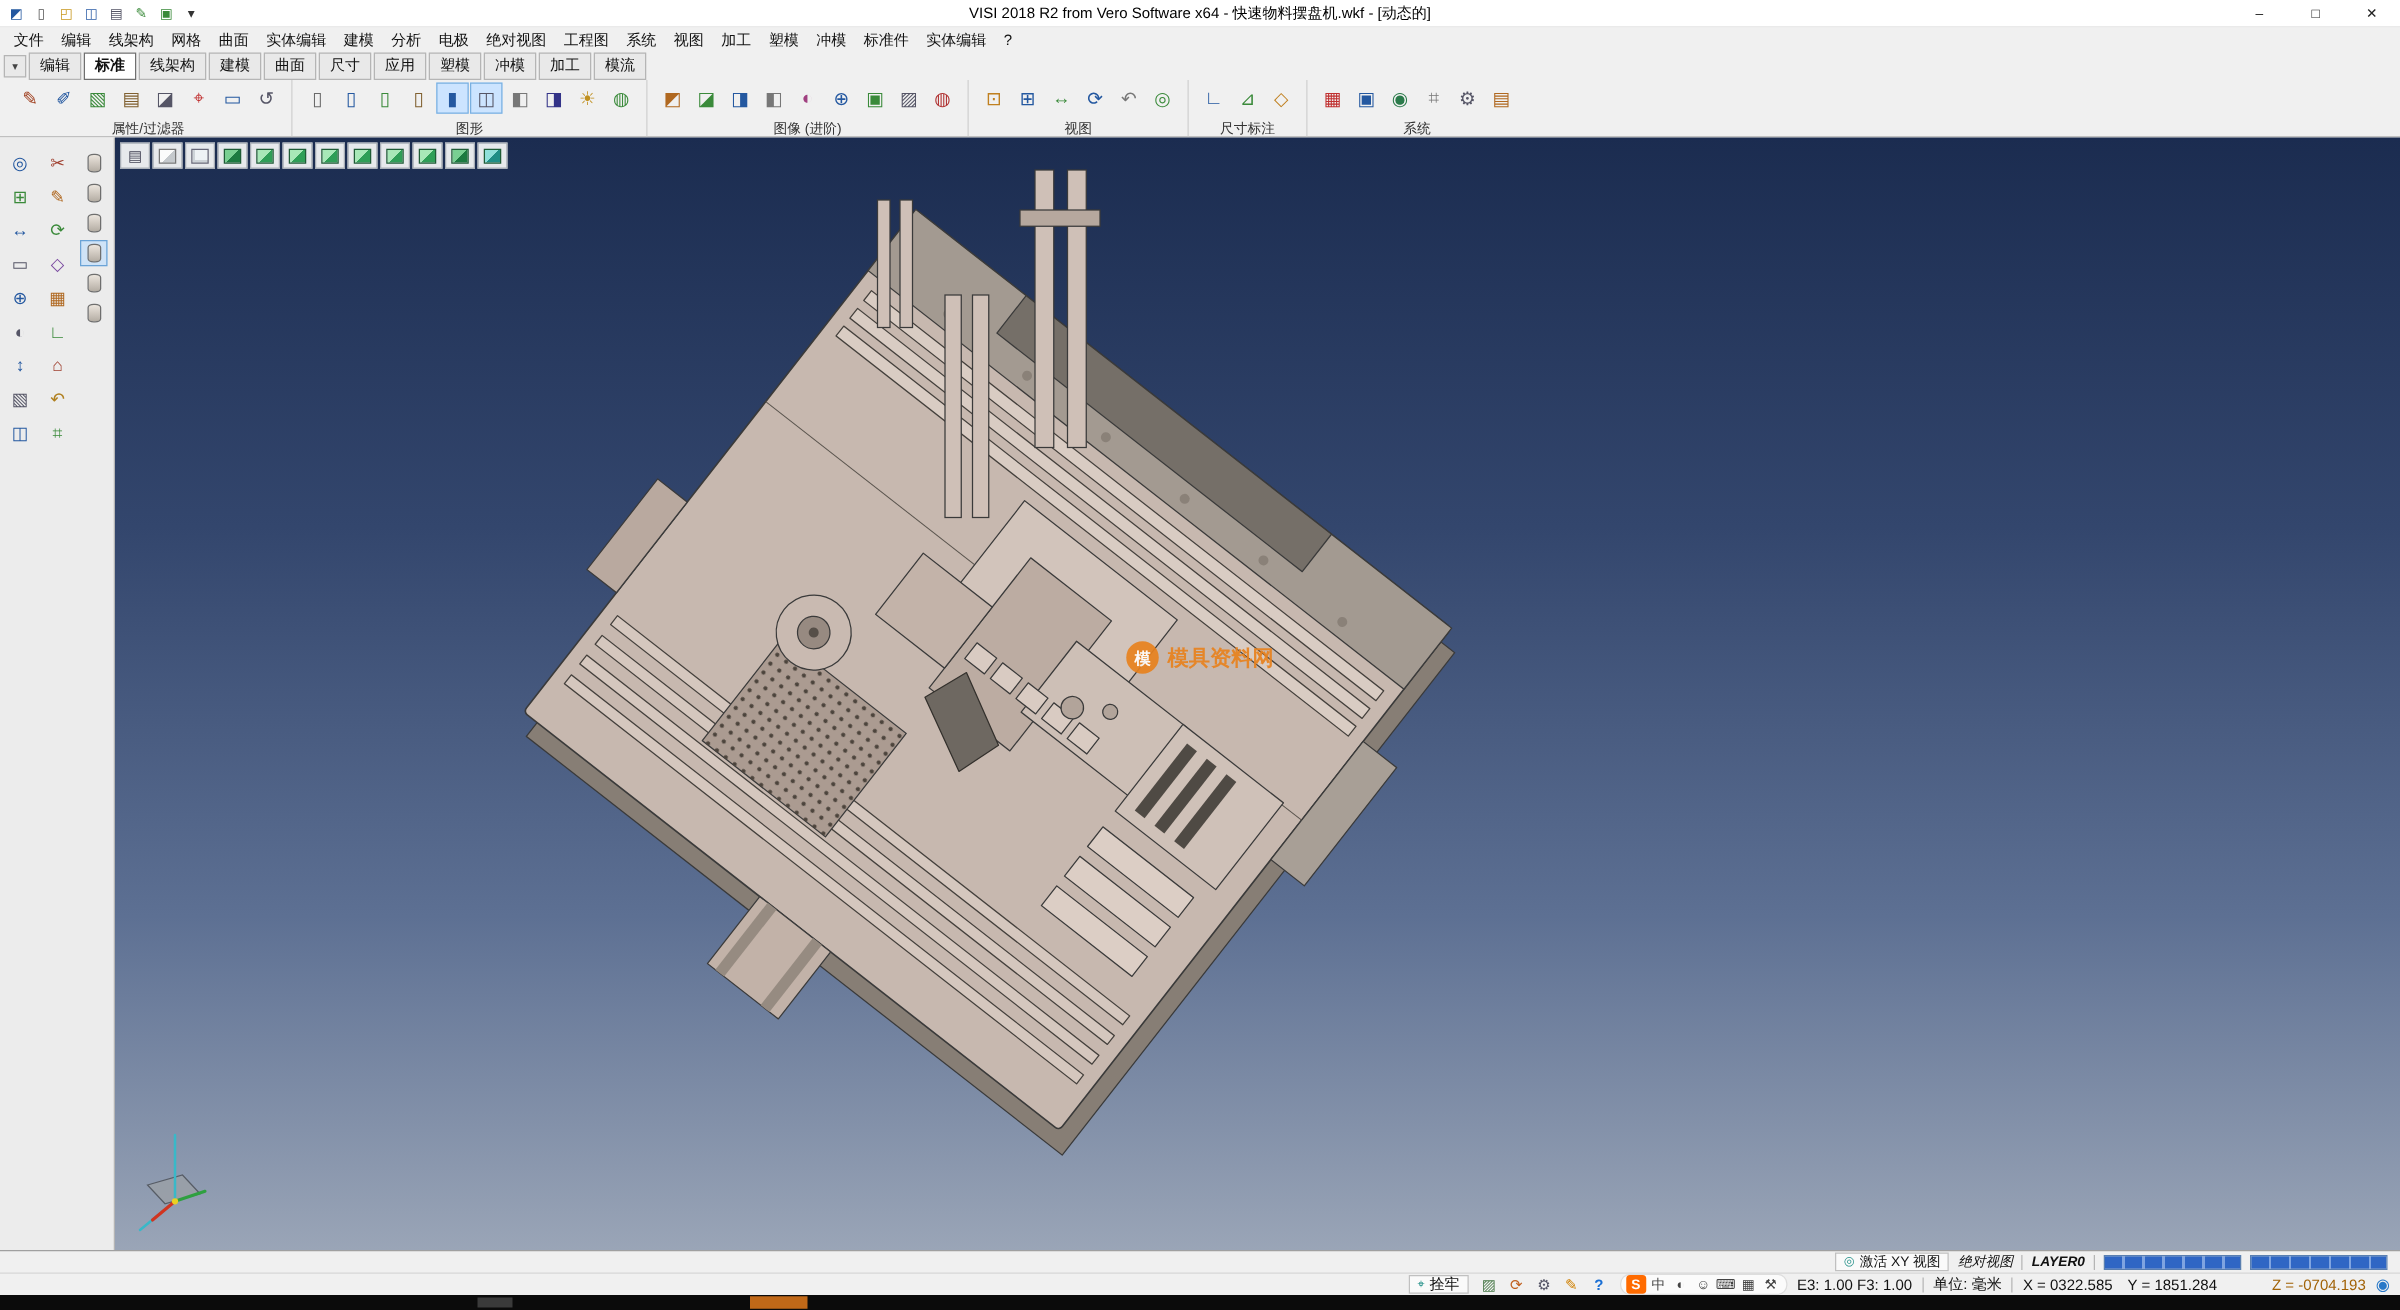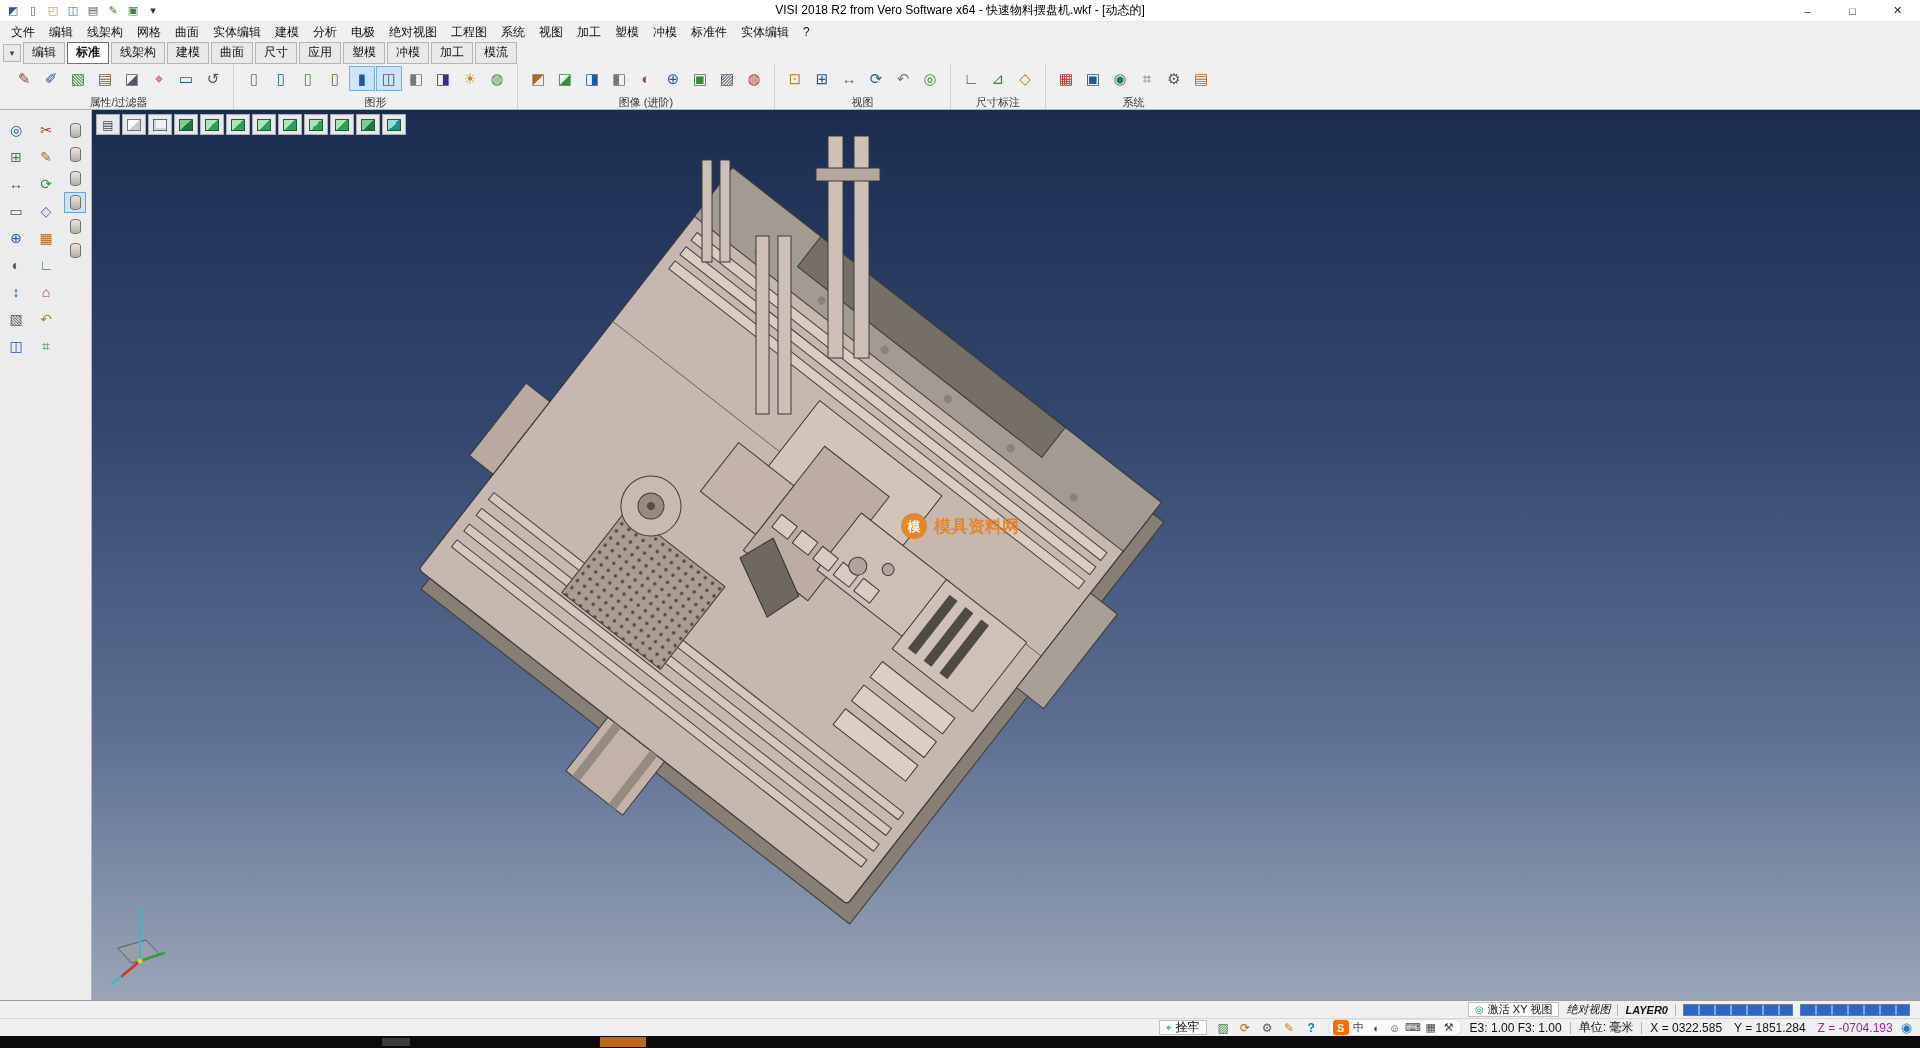--- a/index.html
+++ b/index.html
@@ -68,21 +68,21 @@
          background:repeating-linear-gradient(90deg,#2f66c4 0 14px,#7fa4e0 14px 16px); }
 
   .row2 { height:18px; background:#f0f0f0; border-top:1px solid #d6d6d6; display:flex; align-items:center; gap:8px; padding-right:8px; font-size:12px; }
   .spacer { flex:1; }
   .sicons { display:flex; gap:5px; }
   .sic { width:17px; height:16px; display:flex; align-items:center; justify-content:center; font-size:12px; cursor:pointer; }
   .sogou { display:flex; gap:2px; align-items:center; background:#fbfbfb; border:1px solid #ddd; border-radius:8px; padding:0 4px; height:17px; }
   .sg { width:16px; height:15px; display:flex; align-items:center; justify-content:center; font-size:11px; color:#444; cursor:pointer; }
   .sg.logo { background:#ff6b00; color:#fff; border-radius:3px; font-weight:bold; }
   .coords { display:flex; gap:12px; white-space:nowrap; }
-  .zred { color:#a21caf; }
+  .zred { color:#a16207;margin-left:32px; }
   .sphere { color:#2878c8; font-size:13px; cursor:pointer; }
 
   .tstrip { height:12px; background:#0b0b0b; position:relative; }
   .tgray { position:absolute; left:382px; top:2px; width:28px; height:8px; background:#3a3a3a; }
   .torange { position:absolute; left:600px; top:1px; width:46px; height:10px; background:#c06818; cursor:pointer; }
 </style>
 </head>
 <body>
 
 <div class="titlebar">

